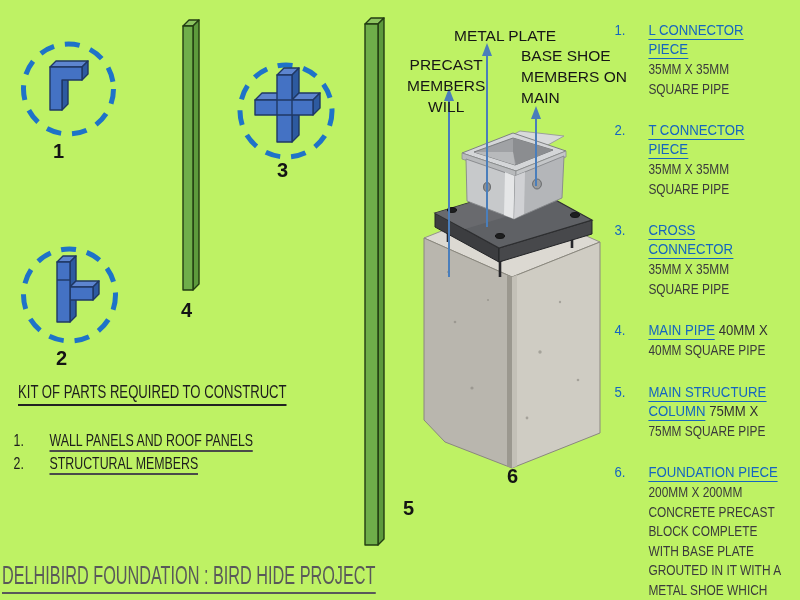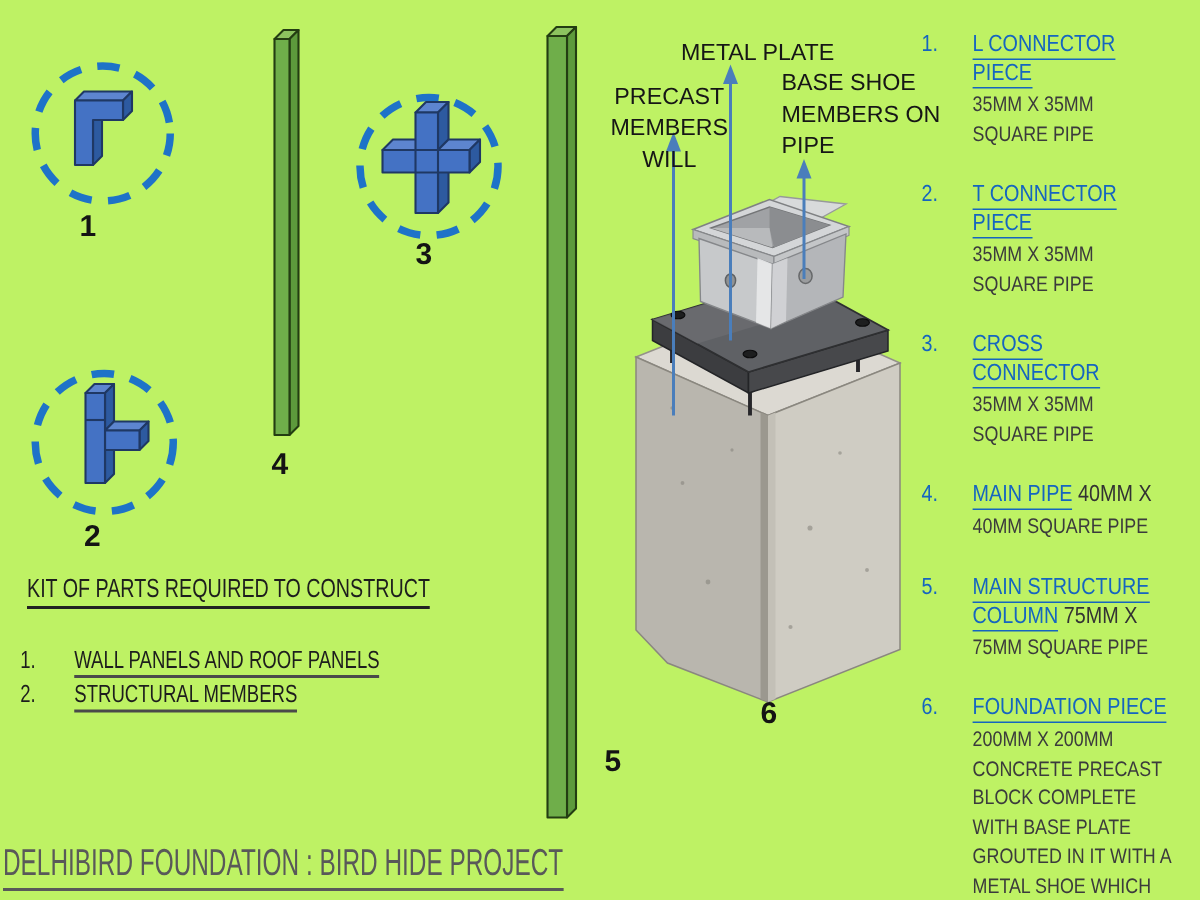--- a/index.html
+++ b/index.html
@@ -174,21 +174,21 @@
     <div>METAL PLATE</div>
   </div>
   <div class="abs callout" style="left:407px;top:54px;text-align:center;">
     <div>PRECAST</div>
     <div>MEMBERS</div>
     <div>WILL</div>
   </div>
   <div class="abs callout" style="left:521px;top:45px;">
     <div>BASE SHOE</div>
     <div>MEMBERS ON</div>
-    <div>PIPE</div>
+    <div>MAIN</div>
   </div>
 
   <div class="abs badge" style="left:53px;top:141px;">1</div>
   <div class="abs badge" style="left:56px;top:348px;">2</div>
   <div class="abs badge" style="left:277px;top:160px;">3</div>
   <div class="abs badge" style="left:181px;top:300px;">4</div>
   <div class="abs badge" style="left:403px;top:498px;">5</div>
   <div class="abs badge" style="left:507px;top:466px;">6</div>
 
   <div class="abs cond plist">

